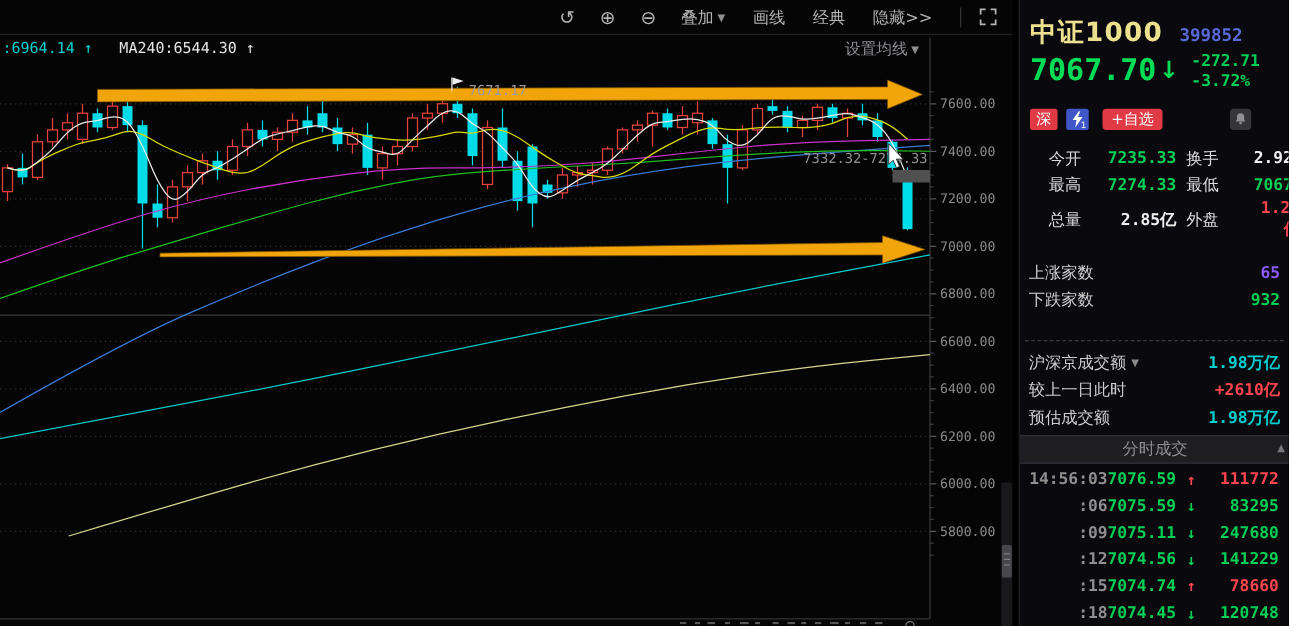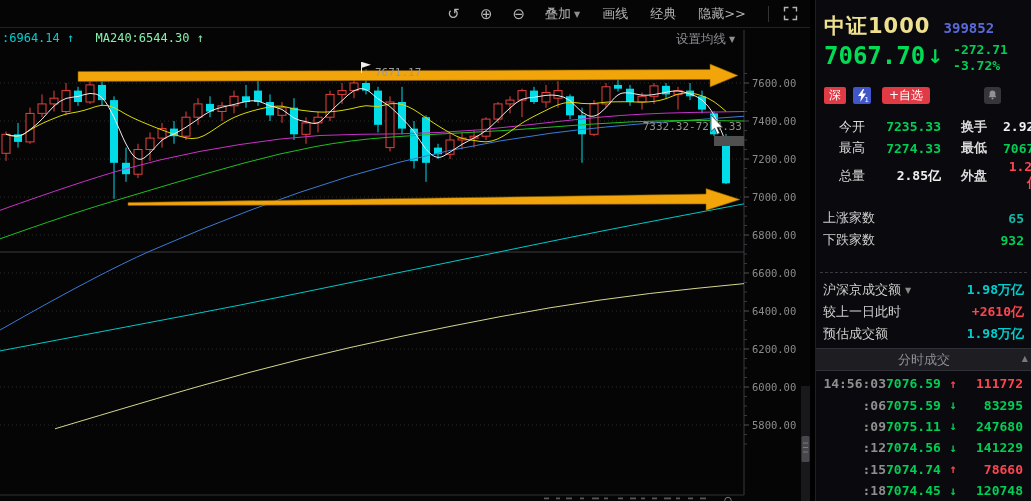--- a/index.html
+++ b/index.html
@@ -12,21 +12,21 @@
            border-bottom:1px solid #212121;display:flex;justify-content:flex-end;align-items:center;
            color:#b4b4b4;font-size:13px;z-index:5;}
   .tbtn{margin-right:22px;cursor:pointer;white-space:nowrap;}
   .tbtn.icn{font-size:15px;margin-right:20px;}
   .caret{font-size:8px;color:#8f8f8f;margin-left:3px;vertical-align:1px;}
   .tdiv{width:1px;height:16px;background:#333;margin-right:14px;}
   .expand{margin-right:12px;display:inline-flex;}
   .ma-row{position:absolute;left:2px;top:31px;font-size:12px;z-index:4;
           font-family:"DejaVu Sans Mono",monospace;white-space:nowrap;}
   .ma120{color:#00d0d0;}
-  .ma240{color:#86efac;margin-left:14px;}
+  .ma240{color:#e5e5e5;margin-left:14px;}
   .ma-settings{position:absolute;left:676px;top:31px;color:#8f8f96;font-size:12.5px;z-index:4;
                font-family:"DejaVu Sans",sans-serif;cursor:pointer;white-space:nowrap;}
   
   .sidebar{position:absolute;left:815px;top:0;width:216px;height:501px;background:#0a0a0e;
            border-left:1px solid #1e1e24;box-sizing:border-box;}
   .sb-header{position:absolute;left:8px;top:12px;white-space:nowrap;}
   .sb-name{color:#ede08f;font-size:21px;font-weight:bold;letter-spacing:1px;}
   .sb-code{color:#5a68d8;font-size:14px;font-weight:bold;margin-left:8px;
            font-family:"DejaVu Sans Mono",monospace;}
   .sb-price-row{position:absolute;left:8px;top:42px;width:202px;display:flex;align-items:flex-start;}
@@ -39,21 +39,21 @@
          font-size:12px;color:#fff;}
   .bdg-sz{width:22px;background:#e03a45;}
   .bdg-flash{width:18px;background:#4156c8;margin-left:7px;position:relative;}
   .bdg-flash .one{position:absolute;right:2px;bottom:0px;font-size:7px;color:#fff;}
   .bdg-add{width:48px;background:#e03a45;margin-left:11px;border-radius:3px;}
   .bdg-bell{width:17px;background:#35353a;margin-left:54px;border-radius:3px;}
   #stats{position:absolute;left:16px;top:116px;width:216px;}
   .stat-row{height:21.6px;display:grid;grid-template-columns:42px 60px 62px 1fr;
             align-items:center;padding:0 8px 0 7px;}
   .sl{color:#dcdcdc;font-size:13px;}
-  .sl2{padding-left:20px;font-weight:bold;}
+  .sl2{padding-left:8px;}
   .sv{font-size:13px;font-weight:bold;text-align:right;font-family:"DejaVu Sans Mono",monospace;}
   #counts{position:absolute;left:0;top:207px;width:216px;}
   .count-row{height:22px;display:flex;justify-content:space-between;align-items:center;padding:0 8px 0 7px;}
   .count-row .sl{color:#cfcfcf;}
   .sb-div{position:absolute;left:4px;right:4px;top:272px;border-top:1px dashed #3a3a40;}
   #money{position:absolute;left:0;top:279px;width:216px;}
   .money-row{height:22px;display:flex;justify-content:space-between;align-items:center;padding:0 8px 0 7px;}
   .money-row .sl{color:#cfcfcf;}
   .mcaret{font-size:8px;color:#8a8a8a;margin-left:4px;vertical-align:1px;}
   .section-bar{position:absolute;left:0;top:348px;width:216px;height:21px;background:#1d1d22;
@@ -367,21 +367,21 @@
         <div class="stat-row">
           <span class="sl">总量</span>
           <span class="sv" style="color: rgb(240, 240, 240);">2.85亿</span>
           <span class="sl sl2">外盘</span>
           <span class="sv" style="color: rgb(255, 69, 80);">1.24亿</span>
         </div>
       </div>
     <div id="counts">
         <div class="count-row">
           <span class="sl">上涨家数</span>
-          <span class="sv" style="color: #14b8a6;">65</span>
+          <span class="sv" style="color: #8b5cf6;">65</span>
         </div>
         <div class="count-row">
           <span class="sl">下跌家数</span>
           <span class="sv" style="color: rgb(0, 206, 85);">932</span>
         </div>
       </div>
     <div class="sb-div"></div>
     <div id="money">
         <div class="money-row">
           <span class="sl">沪深京成交额<span class="mcaret">▼</span></span>

